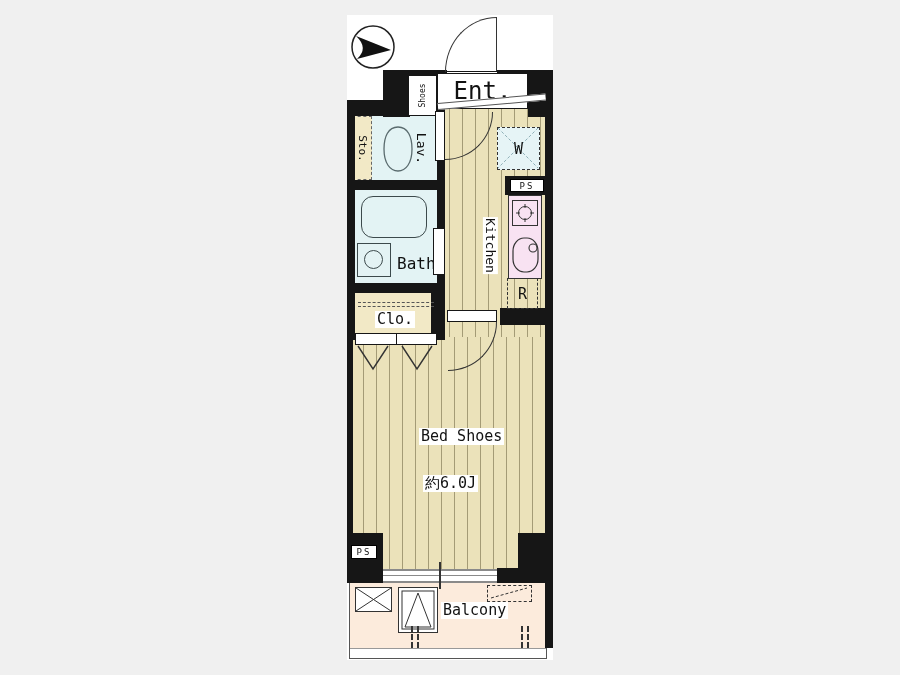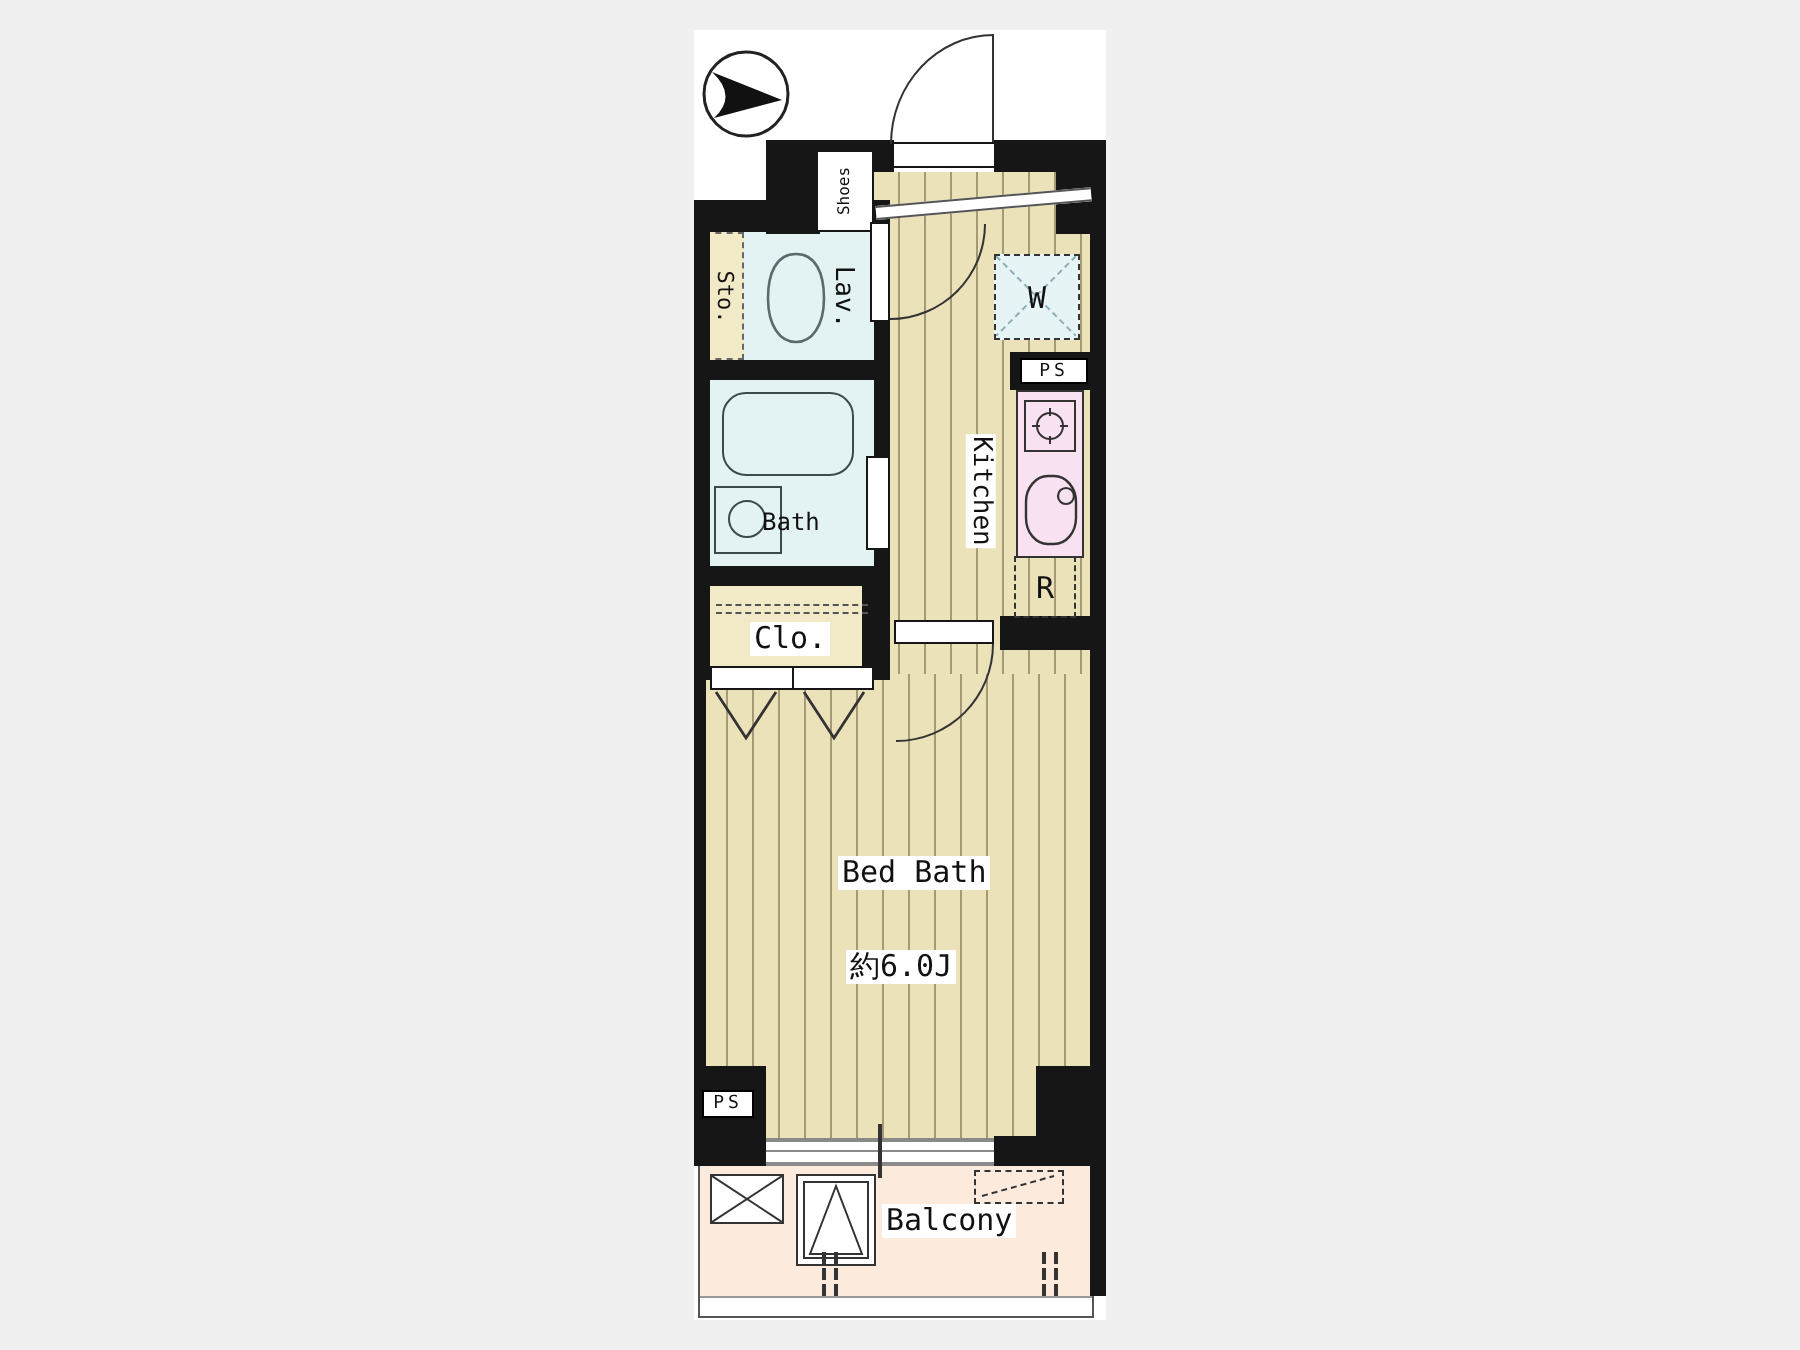--- a/index.html
+++ b/index.html
@@ -60,39 +60,42 @@
   <div class="arc" style="left:98px;top:2px;width:52px;height:55px;border-top:1.4px solid #333;border-left:1.4px solid #333;border-top-left-radius:100% 100%;"></div>
   <div class="abs" style="left:148.5px;top:2px;width:1.5px;height:55px;background:#333;"></div>
   <div class="doorleaf" style="left:99px;top:56px;width:52px;height:13px;"></div>
 
   <div class="abs" style="left:61px;top:60px;width:29px;height:41px;background:#fff;border:1px solid #161616;box-sizing:border-box;">
     <div class="vwrap" style="left:0;top:0;width:100%;height:100%;">
       <span class="rotm90" style="font-size:8px;">Shoes</span>
     </div>
   </div>
 
+  <div class="abs" style="left:90px;top:58px;width:91px;height:36px;background:#fff;border:1.4px solid #161616;box-sizing:border-box;display:flex;align-items:center;justify-content:center;">
+    <span style="font-size:24px;">Ent.</span>
+  </div>
   <div class="abs" style="left:91px;top:88px;width:108px;height:7px;background:#fff;border-top:1px solid #555;border-bottom:1px solid #555;box-sizing:border-box;transform:rotate(-5deg);transform-origin:left center;"></div>
 
   <div class="abs" style="left:33px;top:108px;width:36px;height:52px;">
     <svg width="36" height="52" viewBox="0 0 36 52">
       <path d="M18 4 C8 4 4 14 4 26 C4 40 10 48 18 48 C26 48 32 40 32 26 C32 14 28 4 18 4 Z" fill="none" stroke="#5a6b6e" stroke-width="1.3"></path>
     </svg>
   </div>
   <div class="vwrap" style="left:66px;top:104px;width:18px;height:58px;">
     <span class="rot90" style="font-size:13px;background:transparent;">Lav.</span>
   </div>
   <div class="vwrap" style="left:6px;top:104px;width:18px;height:58px;">
     <span class="rot90" style="font-size:11px;background:transparent;">Sto.</span>
   </div>
 
   <div class="abs" style="left:14px;top:181px;width:66px;height:42px;border:1.3px solid #3c4a4c;border-radius:12px;box-sizing:border-box;"></div>
   <div class="abs" style="left:10px;top:228px;width:34px;height:34px;border:1.2px solid #3c4a4c;box-sizing:border-box;">
     <div class="abs" style="left:6px;top:6px;width:19px;height:19px;border:1.2px solid #3c4a4c;border-radius:50%;box-sizing:border-box;"></div>
   </div>
-  <div class="lbl" style="left:32px;top:240px;font-size:12px;background:transparent;">Bath</div>
+  <div class="lbl" style="left:48px;top:240px;font-size:16px;background:transparent;">Bath</div>
 
   <div class="abs" style="left:11px;top:287px;width:76px;height:5px;border-top:1px dashed #555;border-bottom:1px dashed #555;box-sizing:border-box;"></div>
   <div class="lbl" style="left:28px;top:296px;font-size:15px;">Clo.</div>
   <div class="doorleaf" style="left:8px;top:318px;width:82px;height:12px;border-width:1px;">
     <div class="abs" style="left:50%;top:0;width:1px;height:100%;background:#161616;"></div>
   </div>
   <div class="abs" style="left:8px;top:330px;width:82px;height:27px;">
     <svg width="82" height="27" viewBox="0 0 82 27">
       <polyline points="3,1 18,24 33,1" fill="none" stroke="#333" stroke-width="1.4"></polyline>
       <polyline points="47,1 62,24 77,1" fill="none" stroke="#333" stroke-width="1.4"></polyline>
@@ -137,21 +140,21 @@
     </div>
   </div>
 
   <div class="dashedbox" style="left:160px;top:263px;width:31px;height:31px;display:flex;align-items:center;justify-content:center;">
     <span style="font-size:15px;">R</span>
   </div>
 
   <div class="doorleaf" style="left:100px;top:295px;width:50px;height:12px;border-width:1px;"></div>
   <div class="arc" style="left:101px;top:307px;width:49px;height:49px;border-right:1.2px solid #333;border-bottom:1.2px solid #333;border-bottom-right-radius:100% 100%;"></div>
 
-  <div class="lbl" style="left:72px;top:413px;font-size:15px;">Bed Bath</div>
+  <div class="lbl" style="left:72px;top:413px;font-size:15px;">Bed Shoes</div>
   <div class="lbl" style="left:76px;top:460px;font-size:15px;">約6.0J</div>
 
   <div class="abs" style="left:36px;top:554px;width:114px;height:14px;background:#fff;border-top:2px solid #8a8a8a;border-bottom:2px solid #8a8a8a;box-sizing:border-box;">
     <div class="abs" style="left:0;top:4px;width:100%;height:1px;background:#8a8a8a;"></div>
   </div>
   <div class="abs" style="left:92px;top:547px;width:2px;height:27px;background:#333;"></div>
 
   <div class="abs" style="left:4px;top:530px;width:26px;height:14px;background:#fff;border:1px solid #000;box-sizing:border-box;display:flex;align-items:center;justify-content:center;">
     <span style="font-size:9px;letter-spacing:2px;">PS</span>
   </div>

